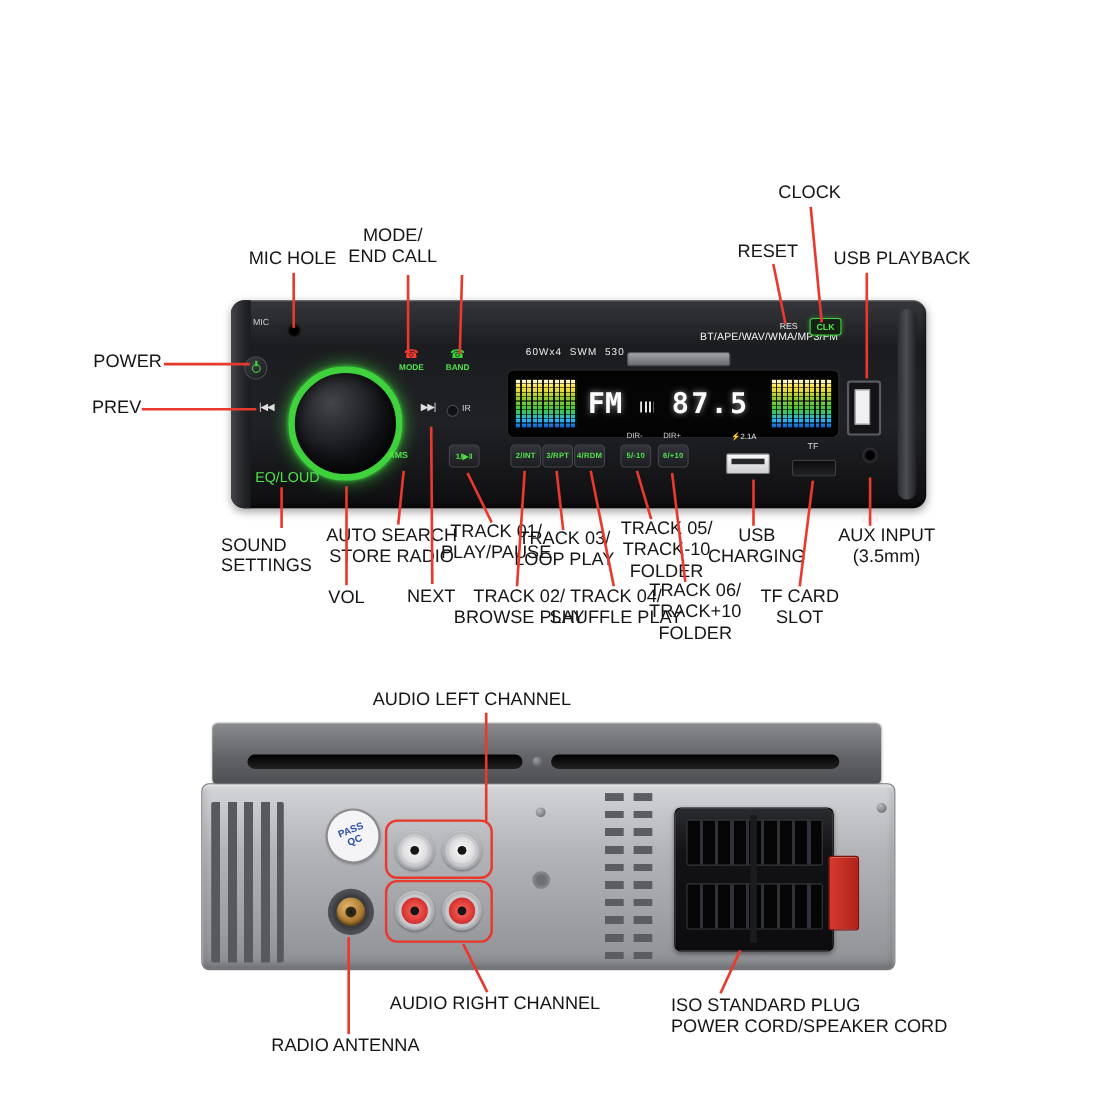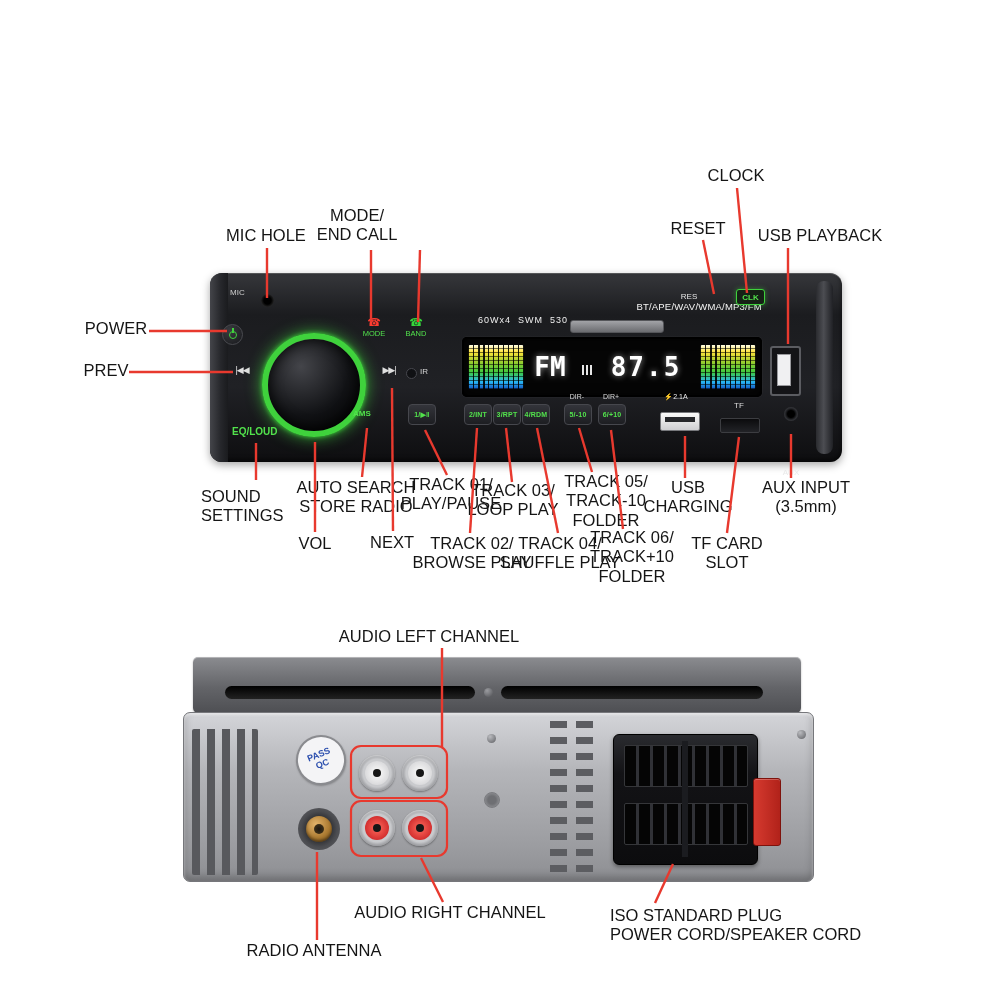--- a/index.html
+++ b/index.html
@@ -46,37 +46,37 @@
     background:radial-gradient(circle at 35% 30%,#3a3b40,#17181b);border:1px solid #4a4b50;}
   #power-btn::after{content:'';position:absolute;left:5.5px;top:6px;width:6px;height:6px;
     border:1.5px solid #3fd23c;border-radius:50%;}
   #power-btn::before{content:'';position:absolute;left:50%;top:3px;width:2px;height:5px;
     background:#3fd23c;transform:translateX(-50%);z-index:1;}
   #prev-glyph{left:18px;top:92px;width:28px;text-align:center;color:#e0e0e0;font-size:9px;letter-spacing:-1px;}
   #next-glyph{left:165px;top:92px;width:28px;text-align:center;color:#e0e0e0;font-size:9px;letter-spacing:-1px;}
   #knob{left:52px;top:60px;width:92px;height:92px;border-radius:50%;border:6px solid #3fd23c;
     background:radial-gradient(circle at 36% 30%,#44454a,#121316 55%,#000 90%);
     box-shadow:0 0 16px rgba(63,210,60,.8),0 0 4px rgba(63,210,60,.9),inset 0 0 14px rgba(0,0,0,.9);}
-  #eq-label{left:22px;top:153px;color:#52e24c;font-size:10px;font-weight:bold;}
+  #eq-label{left:22px;top:153px;color:#52e24c;font-size:13px;font-weight:normal;}
   #ams-label{left:143px;top:136px;color:#52e24c;font-size:8px;font-weight:bold;}
   .phone-group{width:36px;text-align:center;}
   #mode-group{left:146px;top:44px;}
   #band-group{left:188px;top:44px;}
   .phone-icon{display:block;font-size:11px;line-height:1;}
   .phone-icon.red{color:#ff3b30;}
   .phone-icon.green{color:#35d63a;}
-  .phone-label{display:block;color:#52e24c;font-size:7.5px;font-weight:normal;margin-top:1px;}
+  .phone-label{display:block;color:#52e24c;font-size:7.5px;font-weight:bold;margin-top:1px;}
   #ir-dot{left:196px;top:95px;width:9px;height:9px;border-radius:50%;background:#101114;border:1.5px solid #46474d;}
   #ir-label{left:210px;top:94px;color:#d5d5d5;font-size:8px;}
   #specs{left:268px;top:42px;color:#efefef;font-size:9px;letter-spacing:1px;white-space:pre;}
   #formats{left:340px;top:28px;width:212px;text-align:right;color:#f4f4f4;font-size:9.5px;
     font-weight:normal;letter-spacing:.2px;}
   #flip-slot{left:360px;top:47px;width:92px;height:11px;border-radius:3px;border:1px solid #55565a;
     background:linear-gradient(180deg,#a2a3a7,#6b6c70);}
-  #res-label{left:466px;top:19px;width:26px;color:#e5e5e5;font-size:8px;text-align:center;}
+  #res-label{left:494px;top:19px;width:26px;color:#e5e5e5;font-size:8px;text-align:center;}
   #clk-btn{left:526px;top:16px;width:27px;height:14px;border-radius:3px;background:#15201５;
     background:#162116;border:1px solid #3fd23c;color:#52e24c;font-size:8px;font-weight:bold;
     display:flex;align-items:center;justify-content:center;box-shadow:0 0 5px rgba(63,210,60,.5);}
   #display{left:252px;top:64px;width:300px;height:60px;background:#050505;border-radius:5px;
     box-shadow:inset 0 0 0 2px #000, inset 0 0 12px rgba(0,0,0,.9), 0 0 2px rgba(255,255,255,.1);}
   .dp{position:absolute;}
   .spectrum{width:56px;height:44px;border-radius:2px;
     background:
       repeating-linear-gradient(0deg, rgba(0,0,0,.55) 0 1px, rgba(0,0,0,0) 1px 4px),
       repeating-linear-gradient(90deg, rgba(0,0,0,.9) 0 1.5px, rgba(0,0,0,0) 1.5px 5px),

